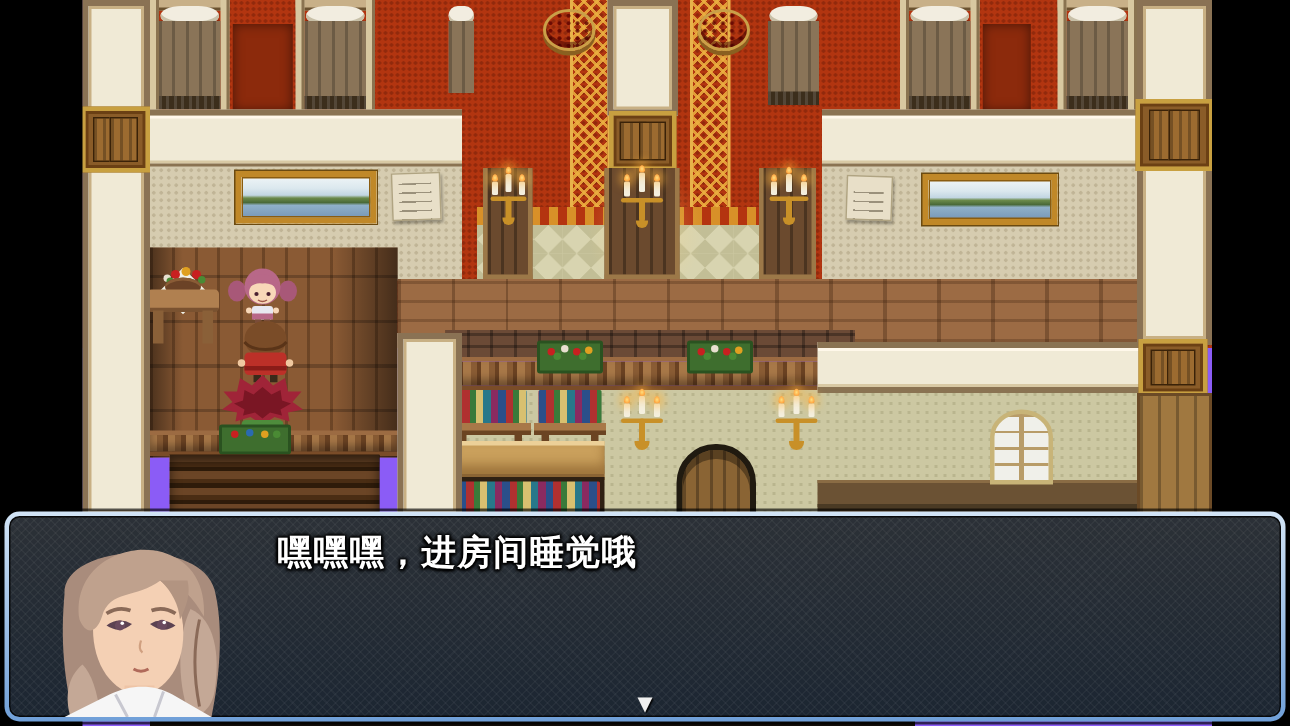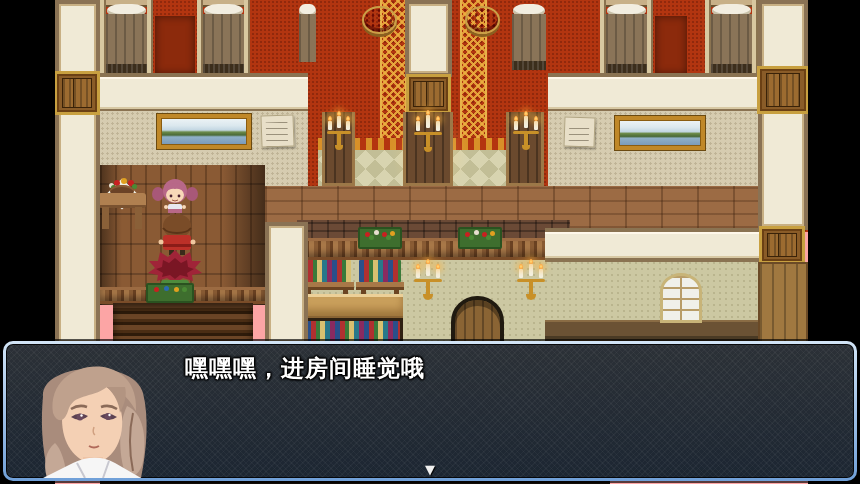--- a/index.html
+++ b/index.html
@@ -1,16 +1,16 @@
 <!DOCTYPE html>
 <html><head>
 <meta charset="utf-8">
 <style>
   html,body{margin:0;padding:0;background:#000;}
-  #stage{position:relative;width:860px;height:484px;background:#fca5a5;overflow:hidden;
+  #stage{position:relative;width:860px;height:484px;background:#8b5cf6;overflow:hidden;
          font-family:"DejaVu Sans",sans-serif;}
   .abs{position:absolute;}
   
   .red-wall{background-color:#b23510;
     background-image:radial-gradient(rgba(60,10,0,.28) 1px,transparent 1.4px);
     background-size:4px 4px;}
   .red-dark{background:#8c2a0c;box-shadow:inset 0 0 8px rgba(0,0,0,.5);}
   .beige-wall{background-color:#d6ccb0;
     background-image:radial-gradient(rgba(140,125,90,.30) 1px,transparent 1.3px);
     background-size:5px 5px;}

